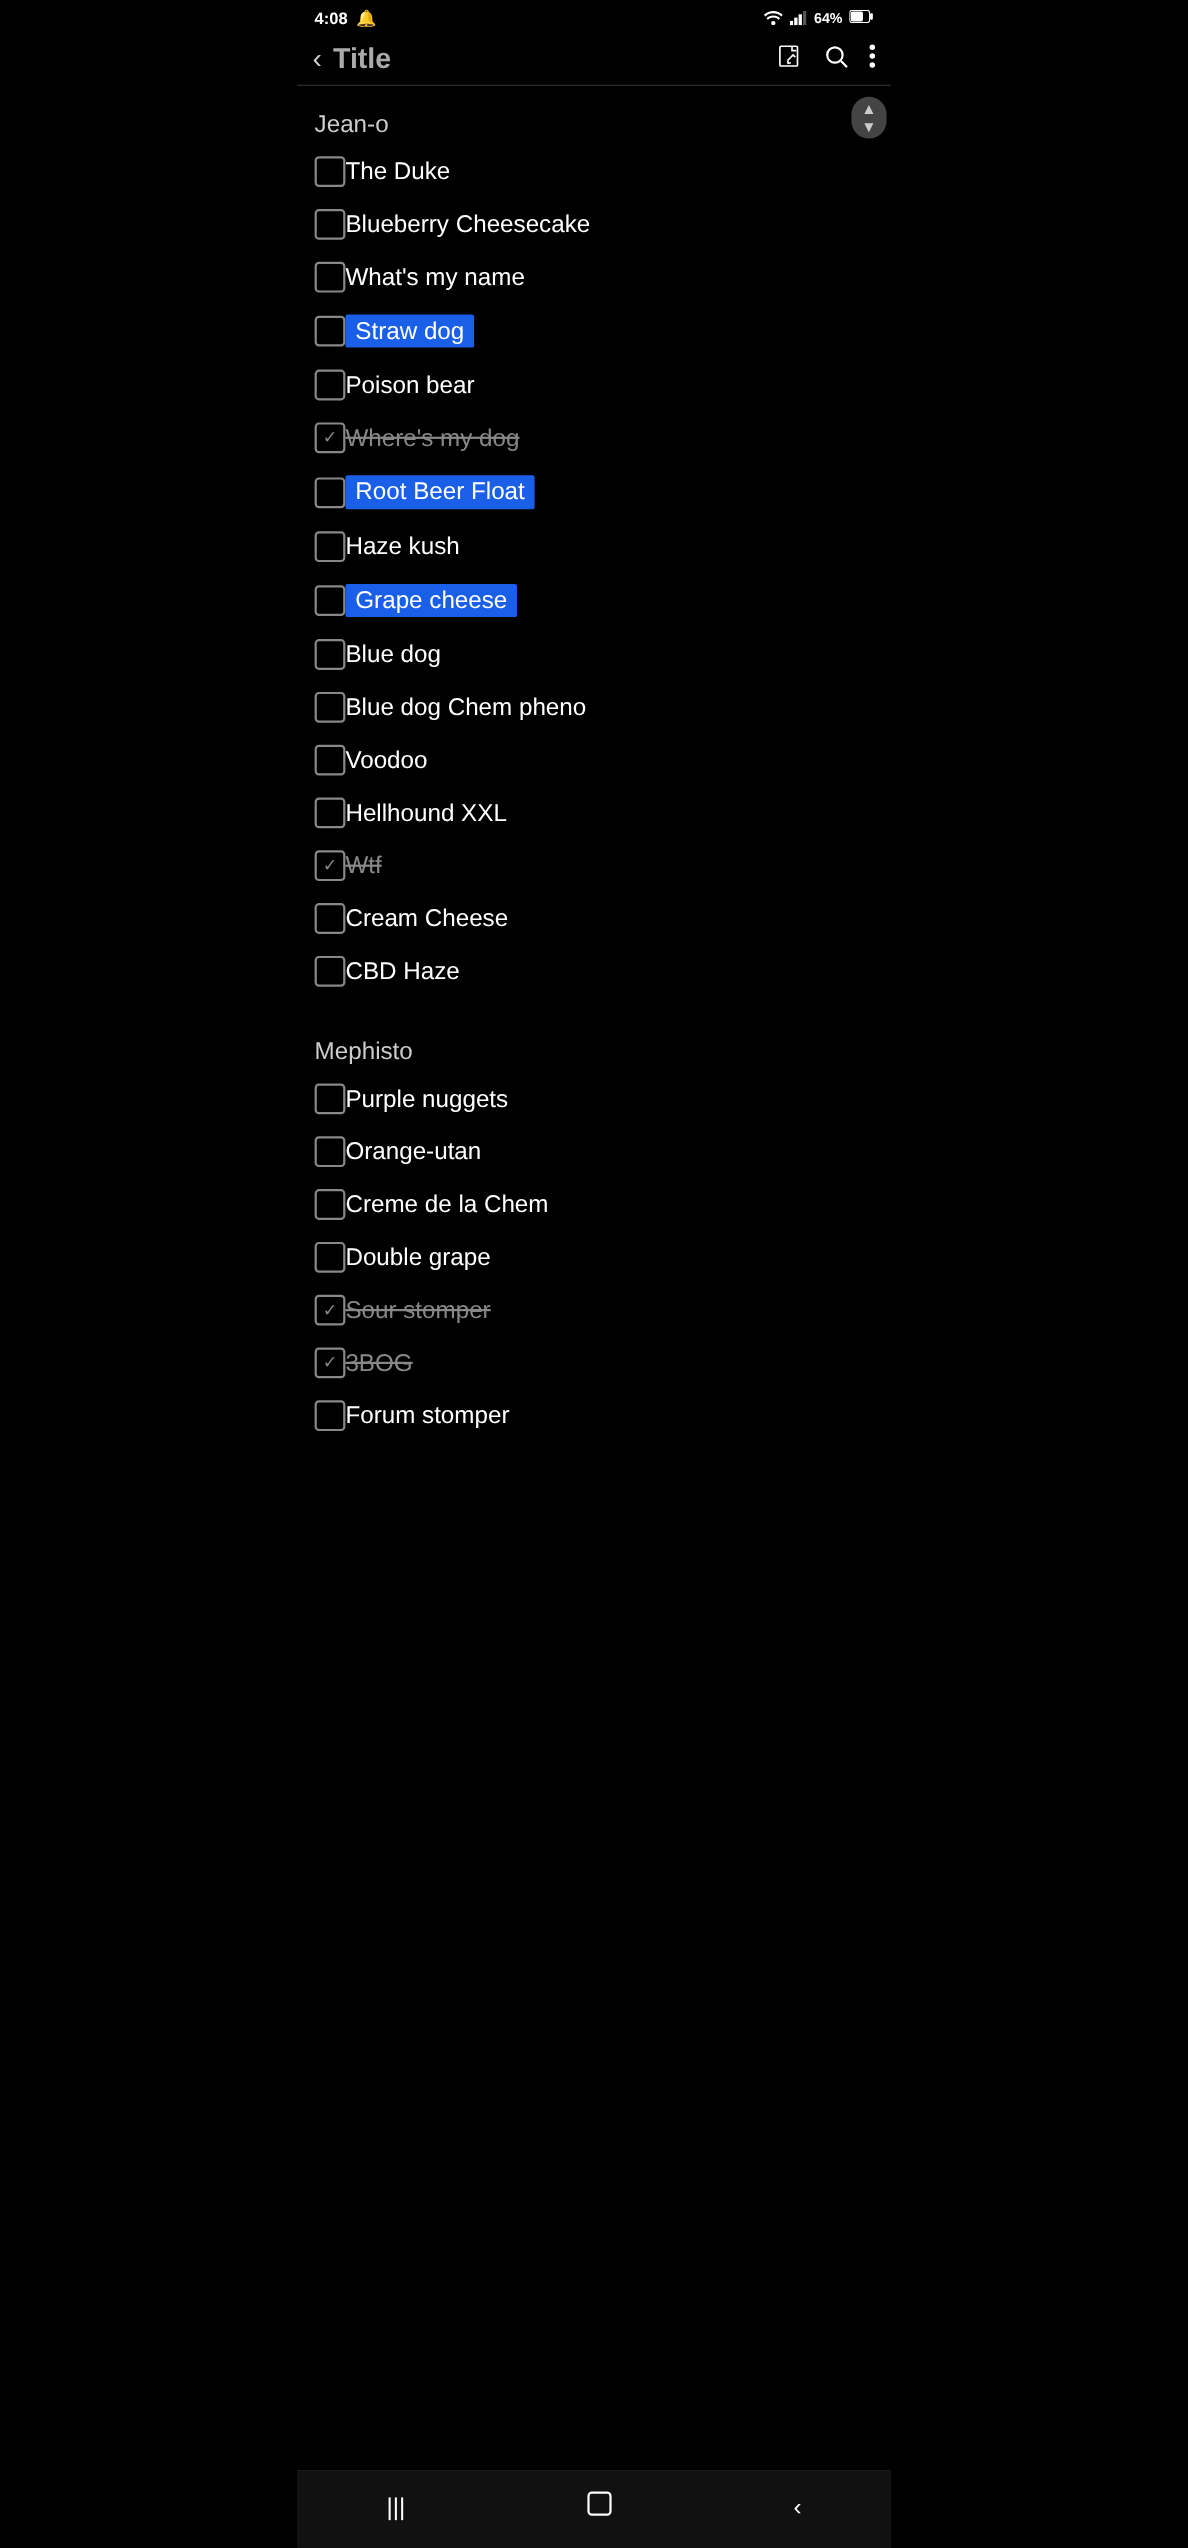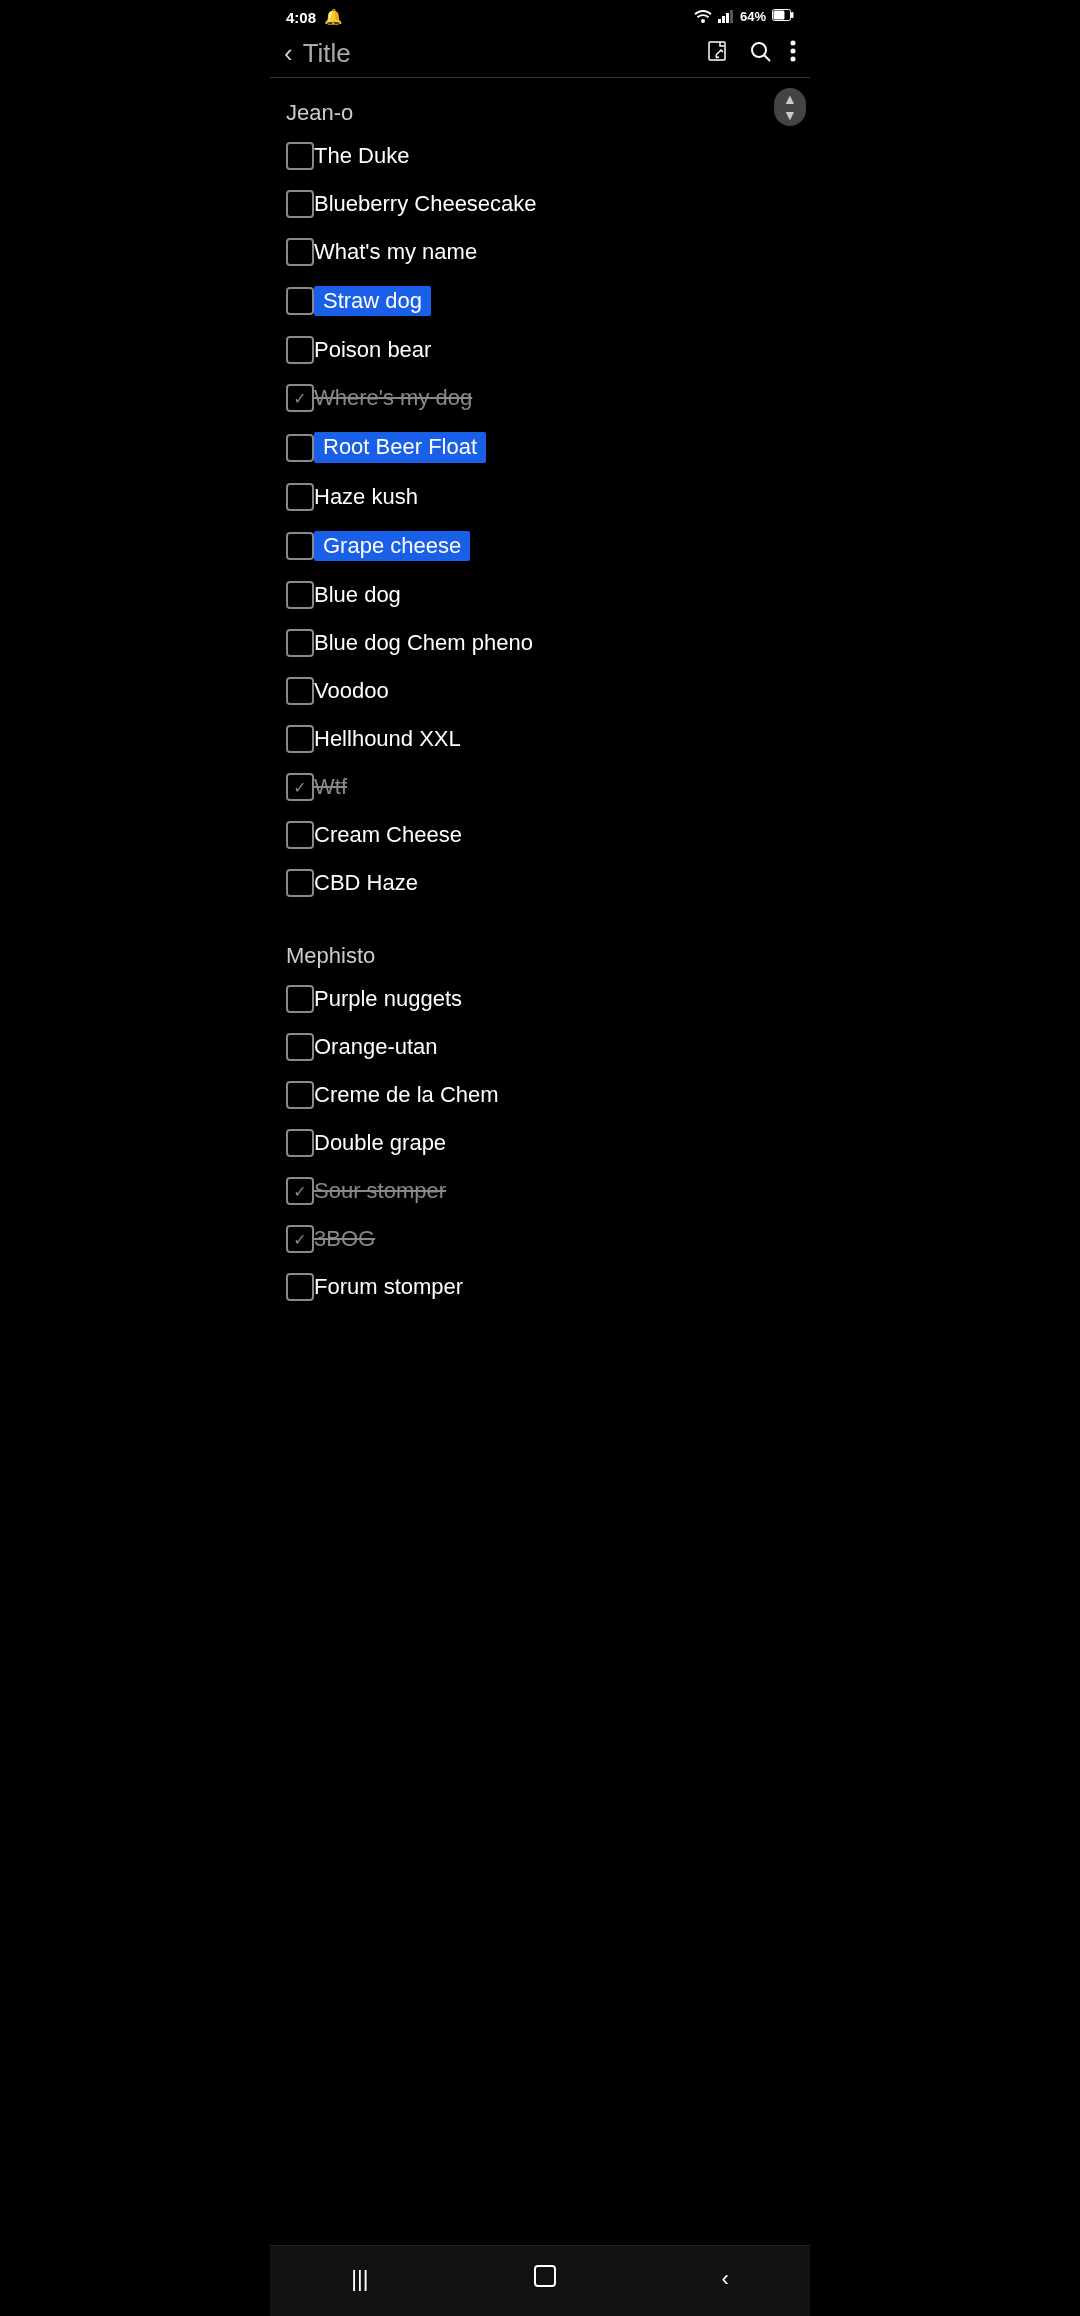--- a/index.html
+++ b/index.html
@@ -36,21 +36,21 @@
       gap: 10px;
     }
     .top-bar-back {
       font-size: 26px;
       color: #ccc;
       cursor: pointer;
     }
     .top-bar-title {
       font-size: 26px;
       color: #aaa;
-      font-weight: 400;
+      font-weight: 700;
       flex: 1;
     }
     .top-bar-icons {
       display: flex;
       gap: 18px;
       align-items: center;
     }
     .top-bar-icons span {
       font-size: 22px;
       color: #fff;

